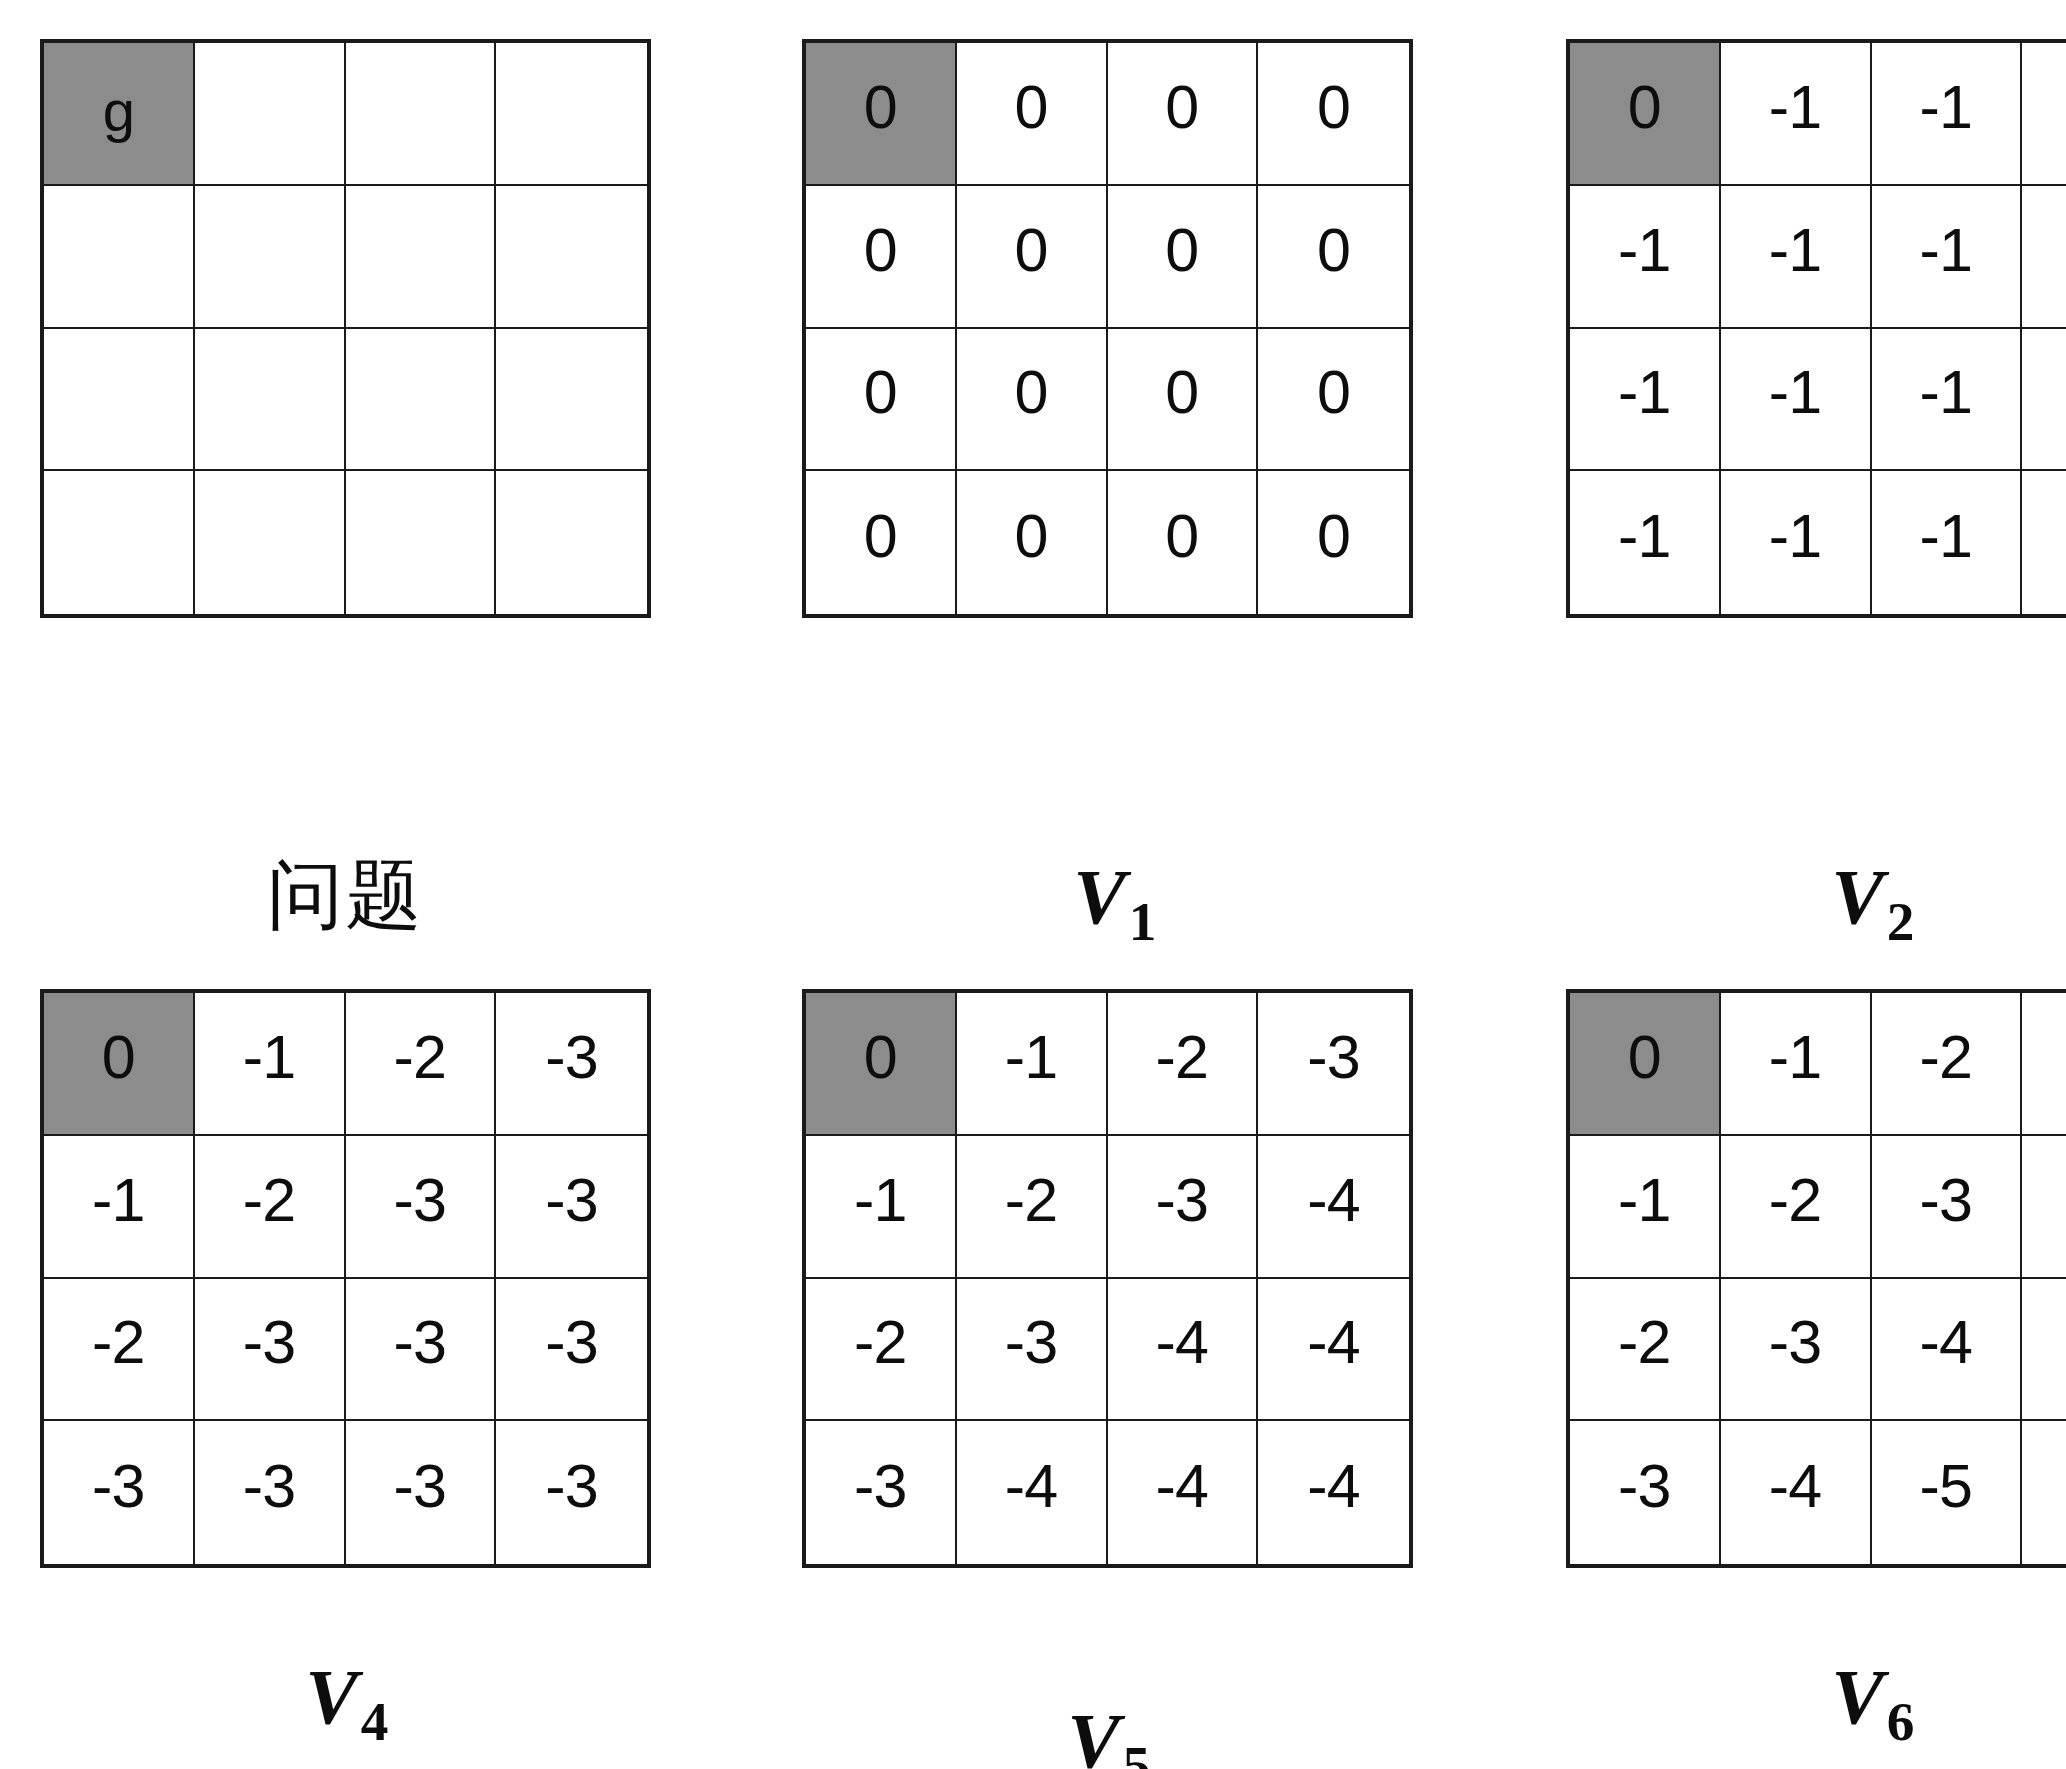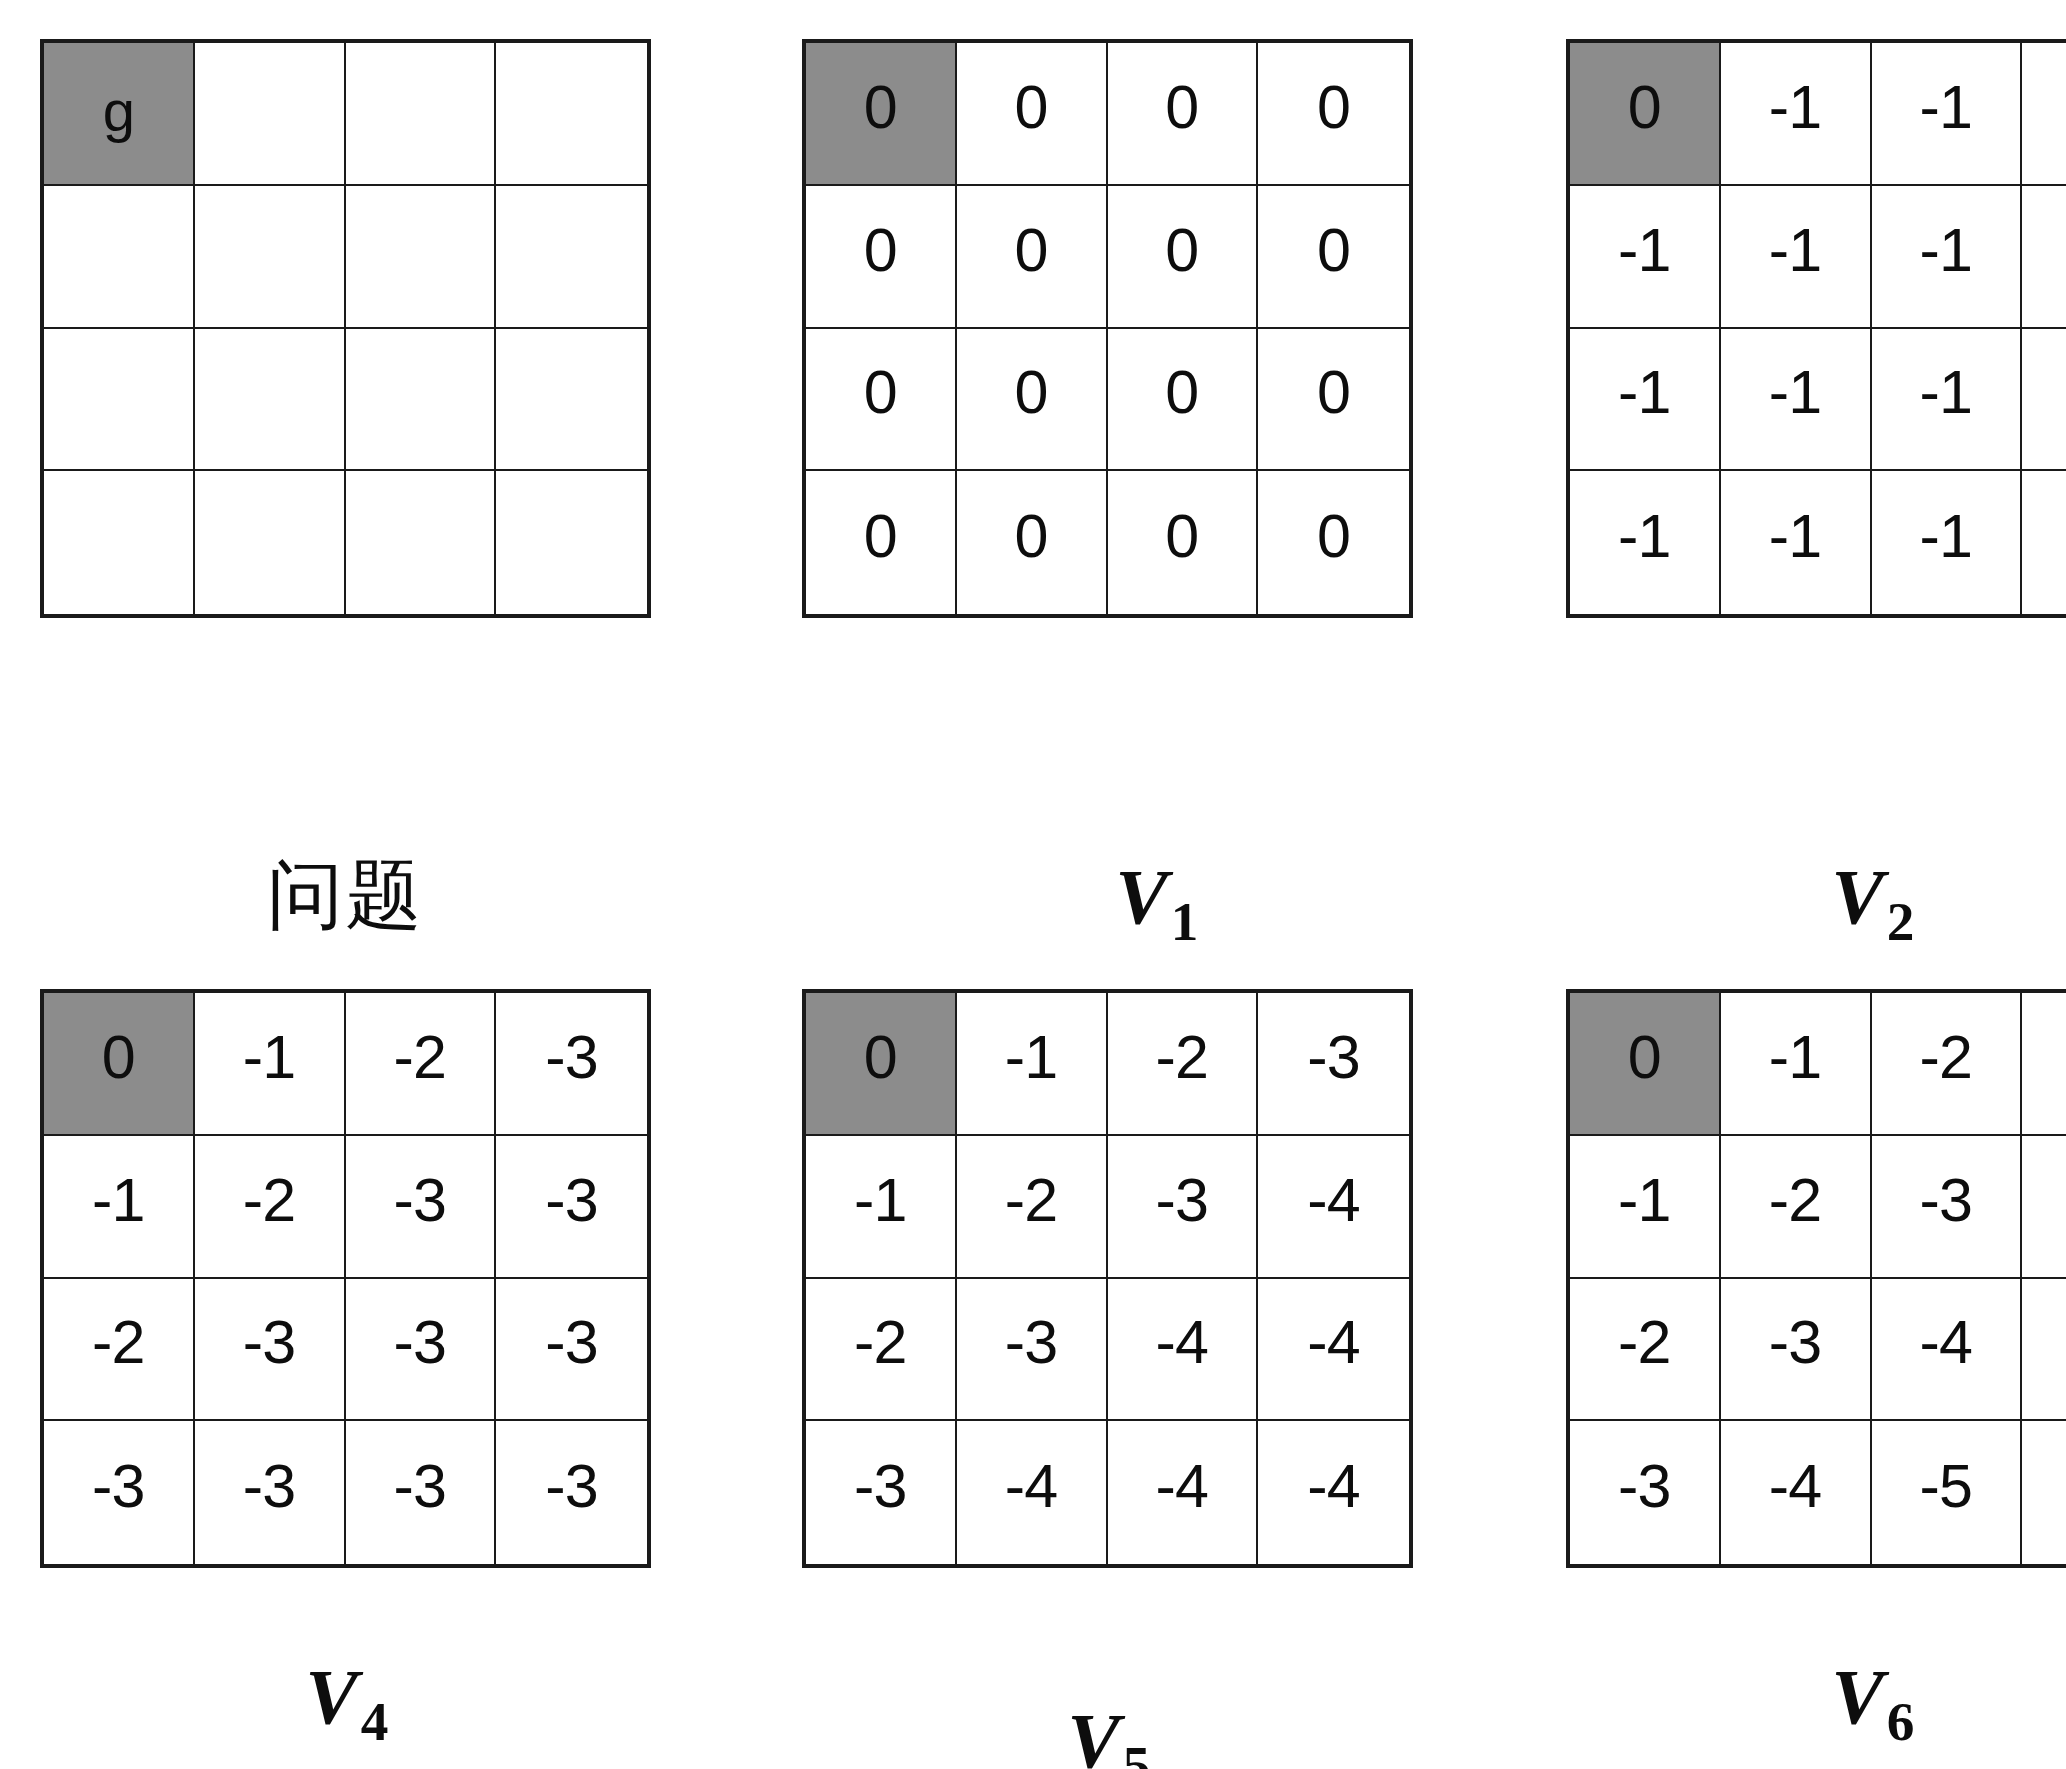--- a/index.html
+++ b/index.html
@@ -198,21 +198,21 @@
           <span class="v">0</span>
         </div>
         <div class="cell row-last">
           <span class="v">0</span>
         </div>
         <div class="cell col-last row-last">
           <span class="v">0</span>
         </div>
       </div>
     </div>
-    <div class="caption math" style="left: 850px; top: 857px;"><span>V</span><span class="sub">1</span></div>
+    <div class="caption math" style="left: 808px; top: 857px;"><span>V</span><span class="sub">1</span></div>
     <div class="panel" style="left: 1566px; top: 39px;">
       <div class="grid">
         <div class="cell shaded">
           <span class="v">0</span>
         </div>
         <div class="cell">
           <span class="v">-1</span>
         </div>
         <div class="cell">
           <span class="v">-1</span>

